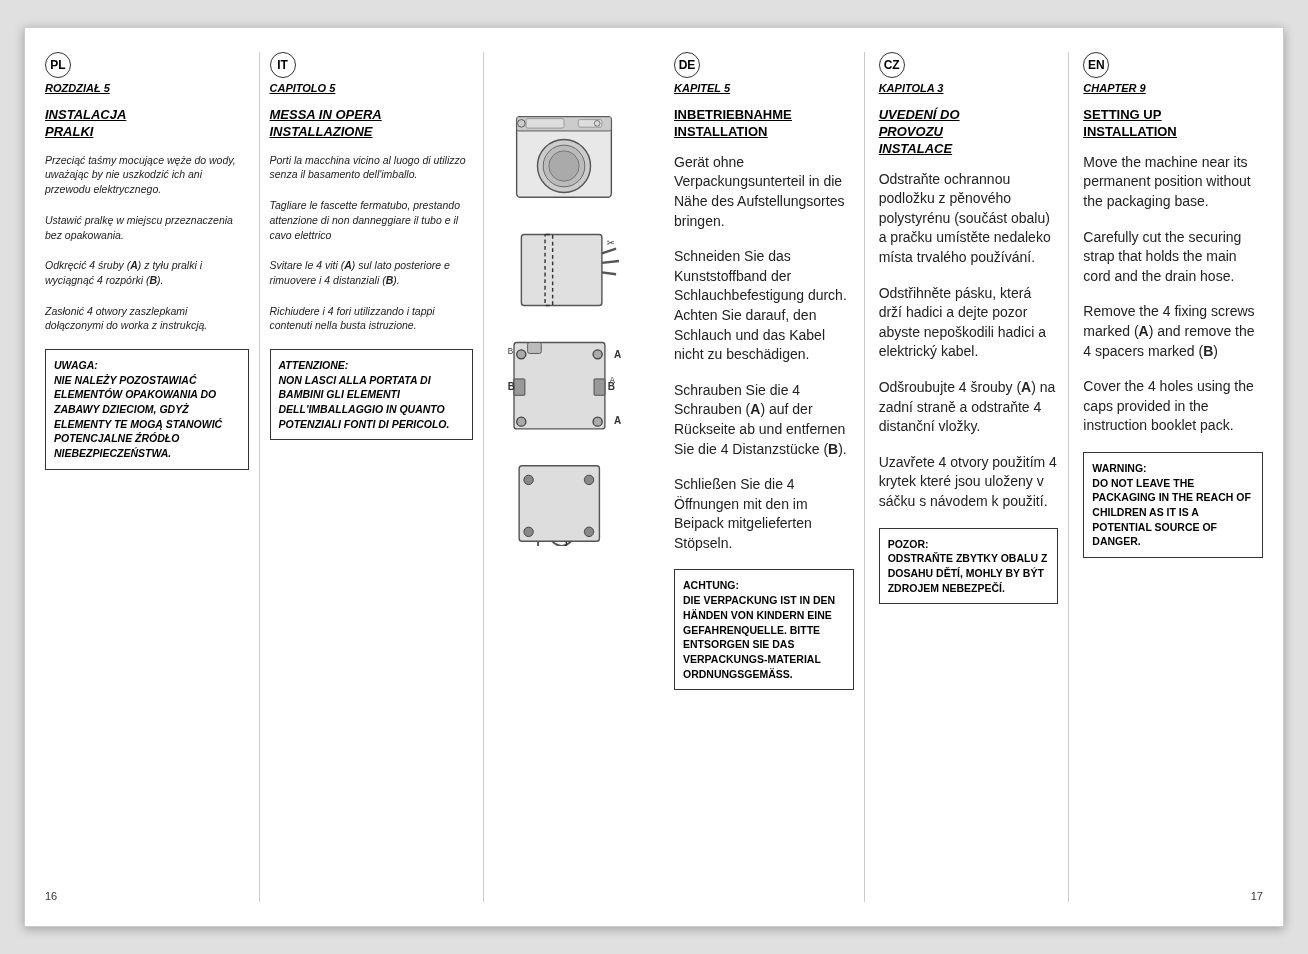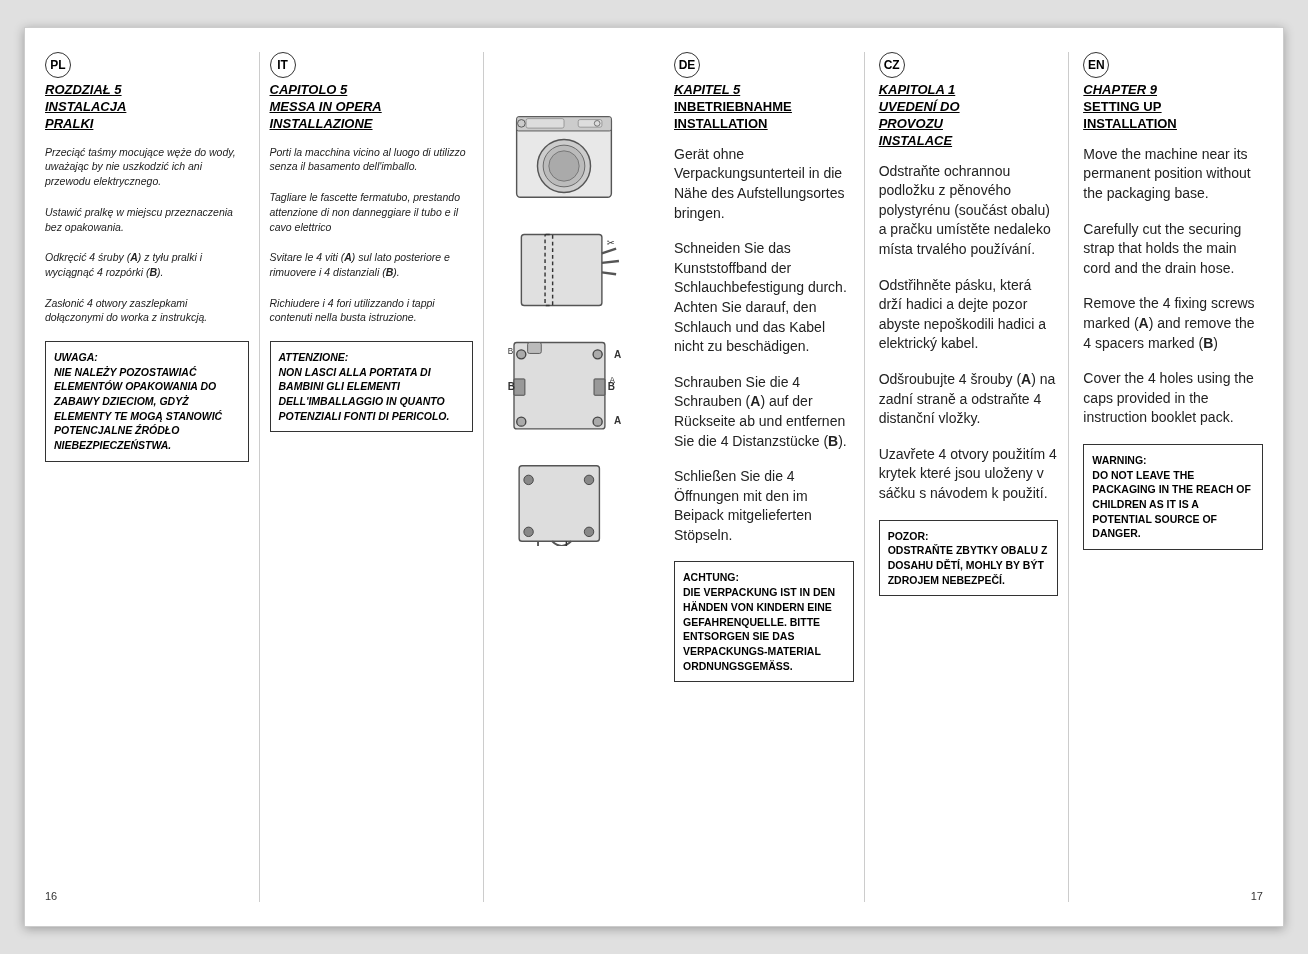--- a/index.html
+++ b/index.html
@@ -92,22 +92,22 @@
       height: 26px;
       border: 1.5px solid #333;
       border-radius: 50%;
       font-size: 12px;
       font-weight: bold;
       margin-bottom: 4px;
     }
     .chapter-heading {
       font-style: italic;
       font-weight: bold;
-      font-size: 13px;
-      margin-bottom: 2px;
+      font-size: 11px;
+      margin-bottom: 13px;
       text-decoration: underline;
     }
     .section-title {
       font-style: italic;
       font-weight: bold;
       font-size: 13px;
       text-decoration: underline;
       margin-bottom: 12px;
       line-height: 1.3;
     }
@@ -312,21 +312,21 @@
         <div class="instruction-row">
           <p class="instruction-text-normal">Schließen Sie die 4 Öffnungen mit den im Beipack mitgelieferten Stöpseln.</p>
         </div>
         <div class="warning-box">
           <p class="warning-title-bold"><strong>ACHTUNG:<br>DIE VERPACKUNG IST IN DEN HÄNDEN VON KINDERN EINE GEFAHRENQUELLE. BITTE ENTSORGEN SIE DAS VERPACKUNGS-MATERIAL ORDNUNGSGEMÄSS.</strong></p>
         </div>
       </div>
 
       <div class="col-cz">
         <div class="lang-circle">CZ</div>
-        <div class="chapter-heading">KAPITOLA 1</div>
+        <div class="chapter-heading">KAPITOLA 3</div>
         <div class="section-title">
           UVEDENÍ DO<br>PROVOZU<br>INSTALACE
         </div>
         <div class="instruction-row">
           <p class="instruction-text-normal">Odstraňte ochrannou podložku z pěnového polystyrénu (součást obalu) a pračku umístěte nedaleko místa trvalého používání.</p>
         </div>
         <div class="instruction-row">
           <p class="instruction-text-normal">Odstřihněte pásku, která drží hadici a dejte pozor abyste nepoškodili hadici a elektrický kabel.</p>
         </div>
         <div class="instruction-row">

